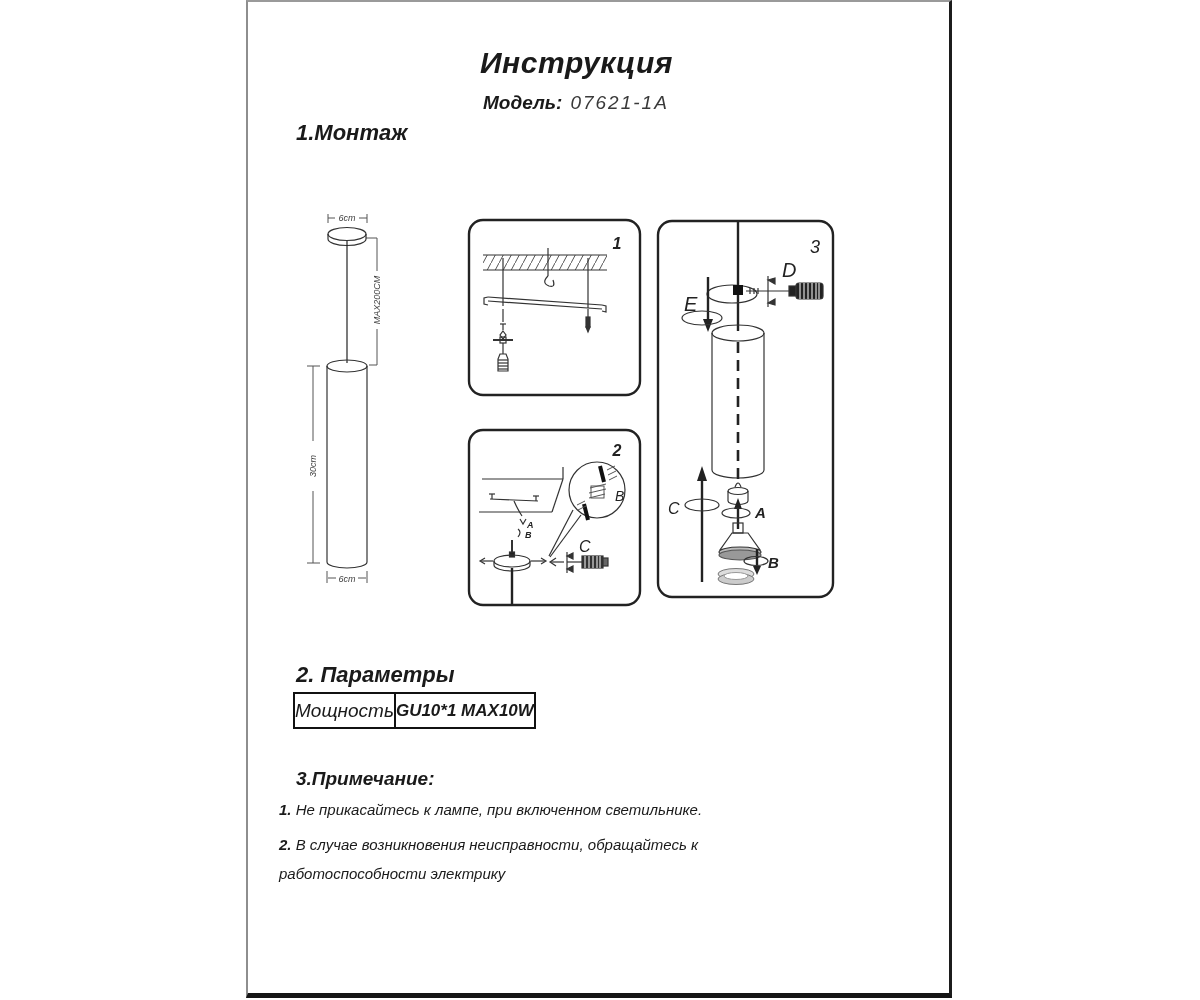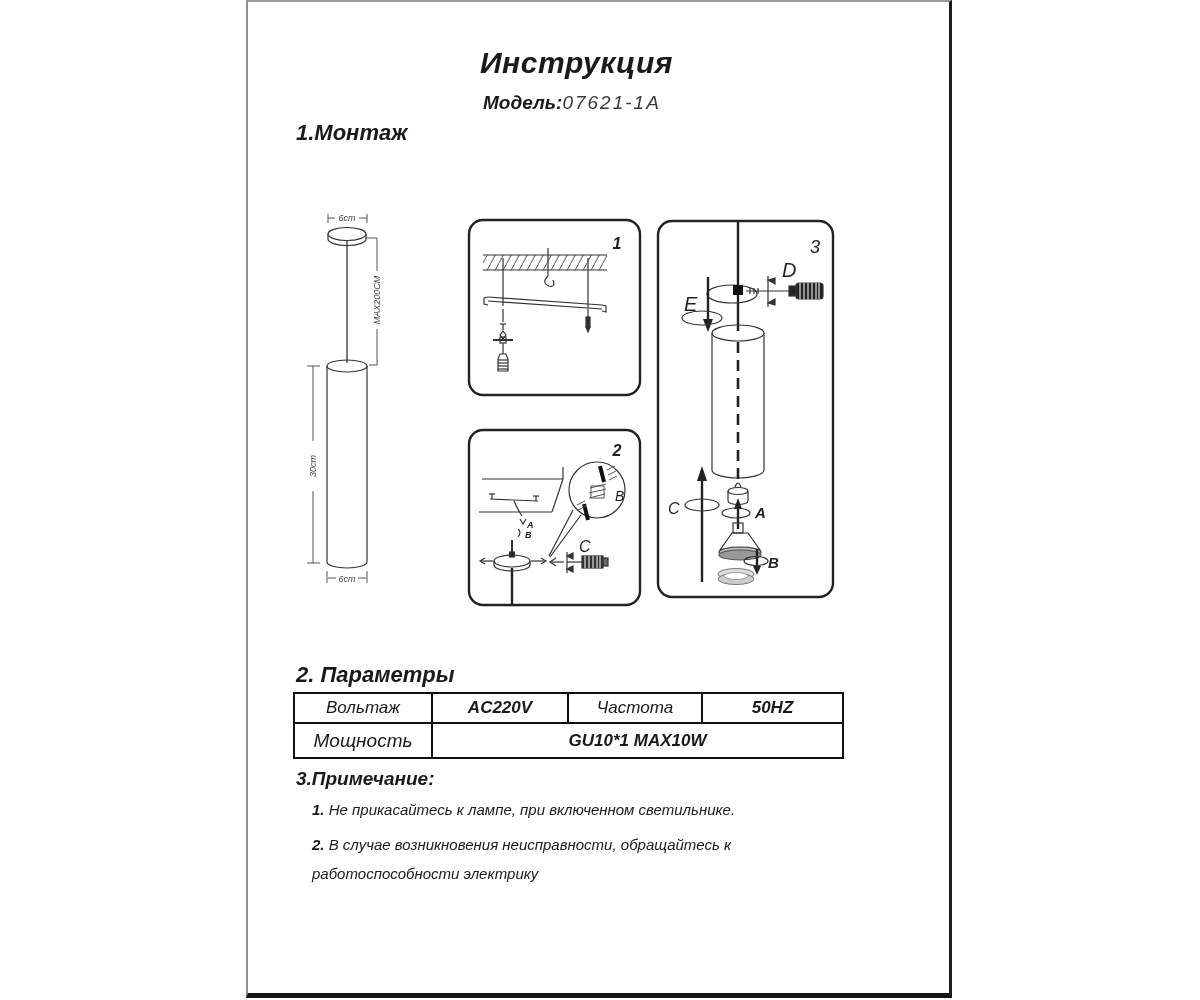--- a/index.html
+++ b/index.html
@@ -4,30 +4,30 @@
 <style>
   html,body{margin:0;padding:0;background:#fff;}
   body{width:1200px;height:1000px;position:relative;font-family:"Liberation Sans",sans-serif;color:#1a1a1a;}
   .sheet{position:absolute;left:246px;top:0;width:701px;height:991px;background:#fff;
          border-top:2px solid #9a9a9a;border-left:2px solid #8e8e8e;
          border-right:3px solid #1c1c1c;border-bottom:5px solid #151515;font-style:italic;}
   .abs{position:absolute;}
   .title{left:232px;top:44px;font-size:30px;font-weight:bold;letter-spacing:.5px;}
   .model-line{left:235px;top:90px;font-size:19px;}
   .model-label{font-weight:bold;}
-  .model-value{font-weight:400;color:#3a3a3a;letter-spacing:2px;}
+  .model-value{font-weight:400;color:#3a3a3a;letter-spacing:2px;margin-left:8px;}
   .h-mont{left:48px;top:118px;font-size:22px;font-weight:bold;}
   .h-par{left:48px;top:660px;font-size:22px;font-weight:bold;}
   .h-notes{left:48px;top:766px;font-size:19px;font-weight:bold;}
   table.params{position:absolute;left:45px;top:690px;border-collapse:collapse;table-layout:fixed;}
   table.params td{border:2px solid #111;text-align:center;vertical-align:middle;padding:0;}
   table.params .lbl{font-size:17px;}
   table.params .lbl2{font-size:19px;margin-top:31px;}
   table.params .val{font-size:17px;font-weight:bold;}
-  .notes{left:64px;top:793px;width:548px;font-size:15px;}
+  .notes{left:31px;top:793px;width:548px;font-size:15px;}
   .notes p{margin:0 0 6px 0;line-height:29px;}
   .notes b{font-weight:bold;}
   svg .ln{stroke:#333;fill:none;stroke-width:1.2;}
   svg .thin{stroke:#555;fill:none;stroke-width:1;}
   svg .thick{stroke:#222;fill:none;stroke-width:2.4;}
   svg .box{stroke:#222;fill:#fff;stroke-width:2.4;}
   svg text{font-family:"Liberation Sans",sans-serif;fill:#222;}
   .dimtxt{font-size:9px;fill:#444;}
   .stepnum{font-size:16px;font-weight:bold;}
   .biglet{font-size:20px;}
@@ -268,26 +268,20 @@
       <line class="thick" x1="46" y1="363" x2="46" y2="258"></line>
       <path d="M41,262 L46,247 L51,262 Z" fill="#222"></path>
       <ellipse class="ln" cx="46" cy="286" rx="17" ry="6"></ellipse>
     </g>
   </svg>
 
   <div class="abs h-par">2. Параметры</div>
 
   <table class="params">
     <tbody>
-        <tr style="height:30px;">
-      <td class="lbl" style="width:136px;">Вольтаж</td>
-      <td class="val" style="width:134px;">AC220V</td>
-      <td class="lbl" style="width:132px;">Частота</td>
-      <td class="val" style="width:139px;">50HZ</td>
-    </tr>
     <tr style="height:35px;">
       <td class="lbl2">Мощность</td>
       <td class="val" colspan="3">GU10*1 MAX10W</td>
     </tr>
   </tbody>
     </table>
 
   <div class="abs h-notes">3.Примечание:</div>
 
   <div class="abs notes">

